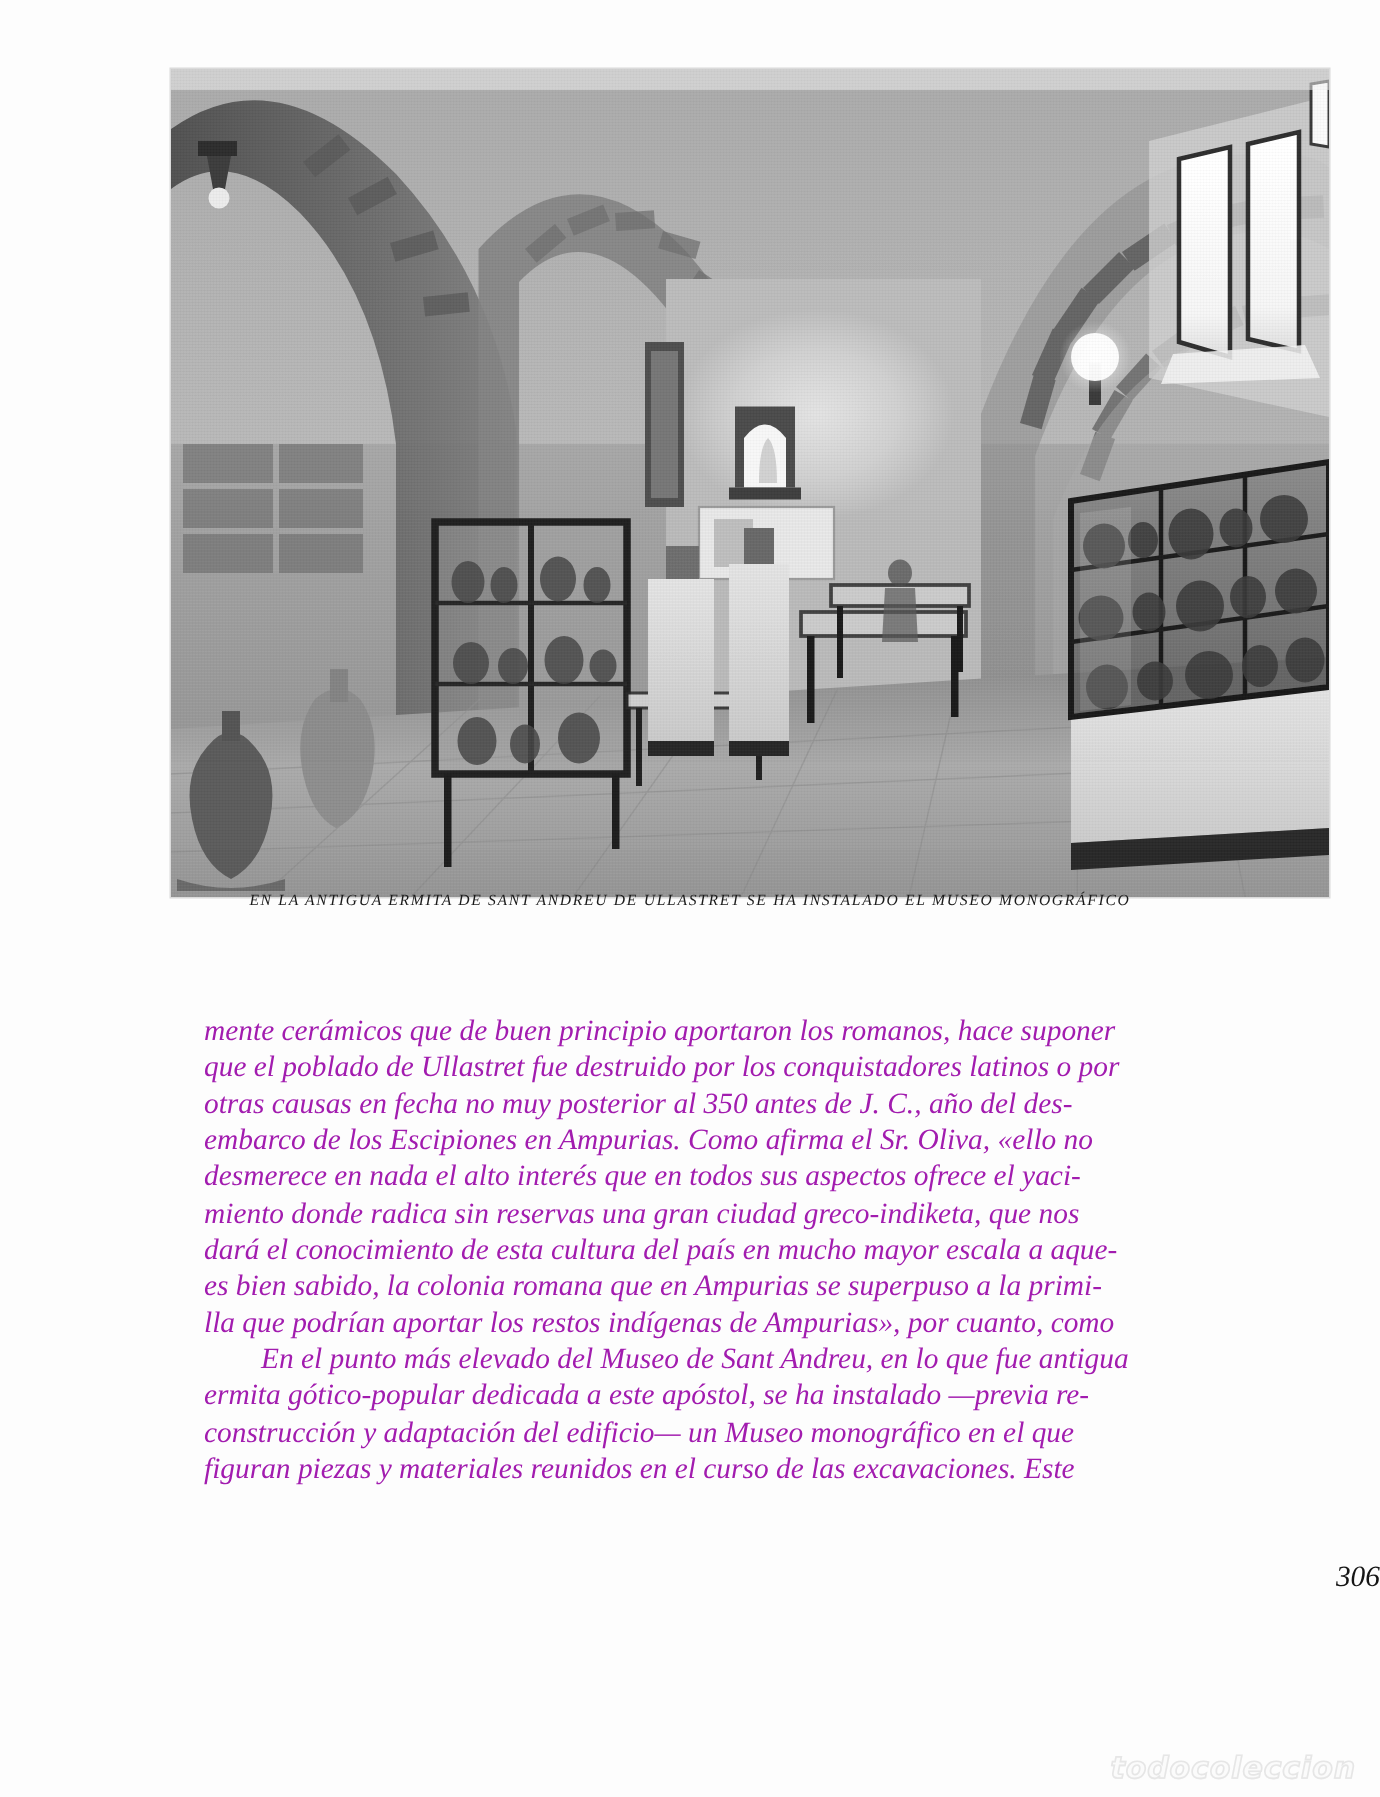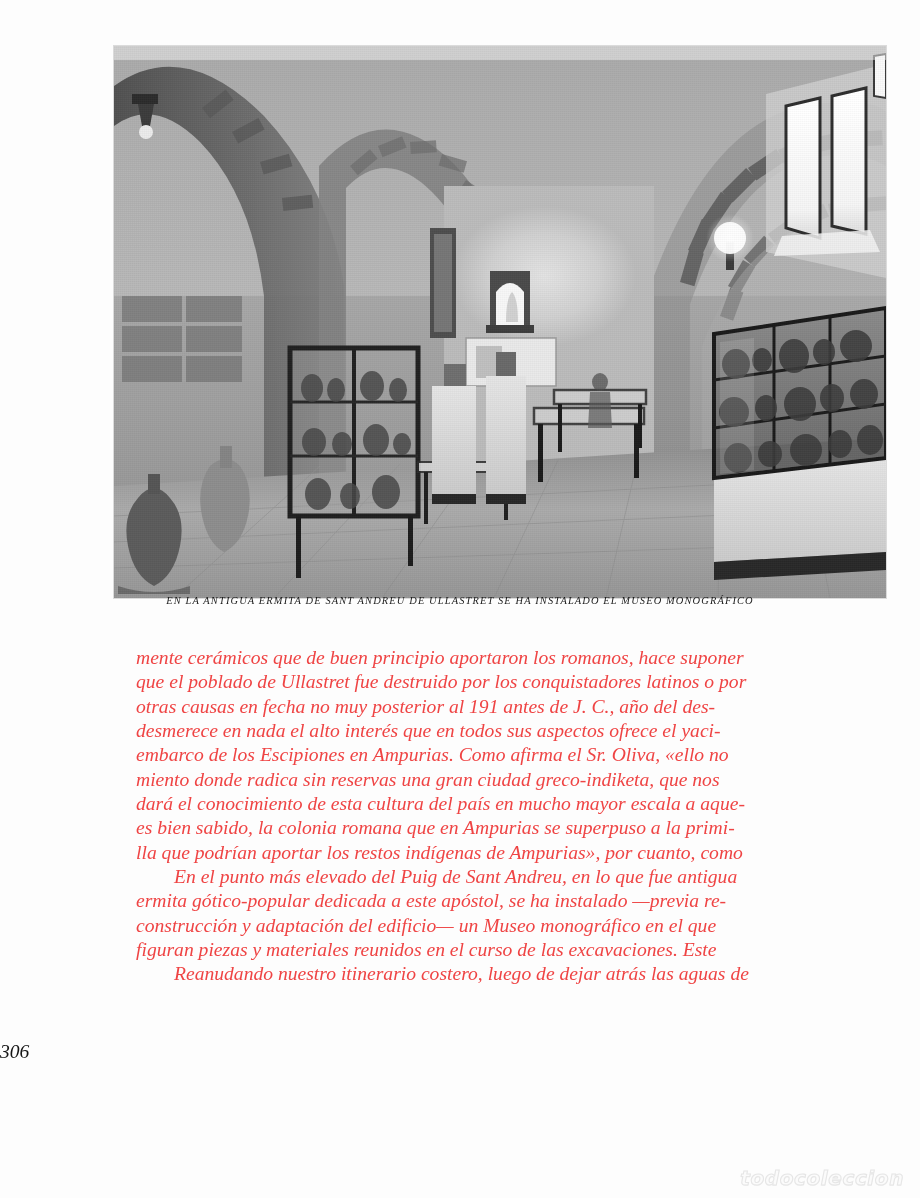--- a/index.html
+++ b/index.html
@@ -61,40 +61,40 @@
     font-size: 10.4px;
     letter-spacing: 1.15px;
     color: #1b1b1b;
     white-space: nowrap;
   }
 
   
   .body-text {
     position: absolute;
     left: 136px;
-    top: 646px;
+    top: 676px;
     width: 650px;
     font-size: 19.6px;
     line-height: 24.35px;
-    color: #ef4444;
+    color: #a21caf;
     text-align: justify;
   }
   .body-text .ln {
     display: block;
     white-space: nowrap;
   }
   .body-text .indent { padding-left: 38px; }
 
   
   .folio {
     position: absolute;
     left: 0;
     right: 0;
     top: 1041px;
-    text-align: left;
+    text-align: right;
     font-size: 19.6px;
     color: #151515;
   }
 
   
   .watermark {
     position: absolute;
     right: 16px;
     bottom: 8px;
     font-family: "DejaVu Sans", sans-serif;
@@ -372,38 +372,35 @@
     </div>
   </figure>
 
   <figcaption class="caption">EN LA ANTIGUA ERMITA DE SANT ANDREU DE ULLASTRET SE HA INSTALADO EL MUSEO MONOGRÁFICO</figcaption>
 
   <div class="body-text">
 
     <p style="margin:0">
       <span class="ln">mente cerámicos que de buen principio aportaron los romanos, hace suponer</span>
       <span class="ln">que el poblado de Ullastret fue destruido por los conquistadores latinos o por</span>
-      <span class="ln">otras causas en fecha no muy posterior al 191 antes de J. C., año del des-</span>
+      <span class="ln">otras causas en fecha no muy posterior al 350 antes de J. C., año del des-</span>
+      <span class="ln">embarco de los Escipiones en Ampurias. Como afirma el Sr. Oliva, «ello no</span>
       <span class="ln">desmerece en nada el alto interés que en todos sus aspectos ofrece el yaci-</span>
-      <span class="ln">embarco de los Escipiones en Ampurias. Como afirma el Sr. Oliva, «ello no</span>
       <span class="ln">miento donde radica sin reservas una gran ciudad greco-indiketa, que nos</span>
       <span class="ln">dará el conocimiento de esta cultura del país en mucho mayor escala a aque-</span>
       <span class="ln">es bien sabido, la colonia romana que en Ampurias se superpuso a la primi-</span>
       <span class="ln">lla que podrían aportar los restos indígenas de Ampurias», por cuanto, como</span>
     </p>
 
     <p style="margin:0">
-      <span class="ln indent">En el punto más elevado del Puig de Sant Andreu, en lo que fue antigua</span>
+      <span class="ln indent">En el punto más elevado del Museo de Sant Andreu, en lo que fue antigua</span>
       <span class="ln">ermita gótico-popular dedicada a este apóstol, se ha instalado —previa re-</span>
       <span class="ln">construcción y adaptación del edificio— un Museo monográfico en el que</span>
       <span class="ln">figuran piezas y materiales reunidos en el curso de las excavaciones. Este</span>
     </p>
 
-    <p style="margin:0">
-      <span class="ln indent">Reanudando nuestro itinerario costero, luego de dejar atrás las aguas de</span>
-    </p>
   </div>
 
   <div class="folio">306</div>
 
   <div class="watermark">todocoleccion</div>
 
 </div>
 
 </body></html>

